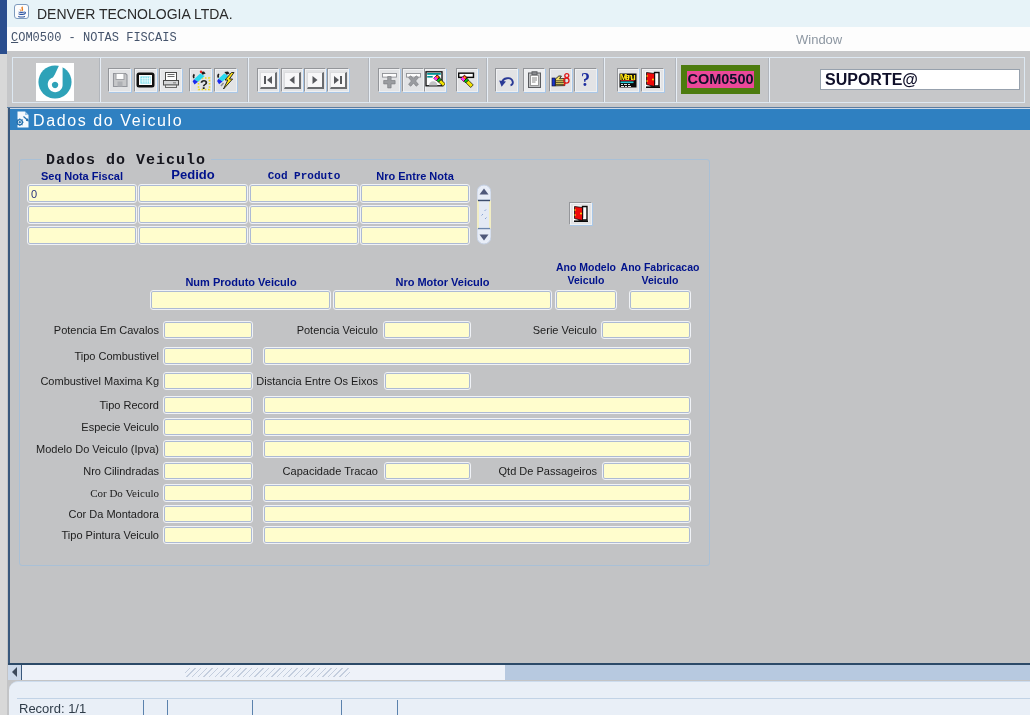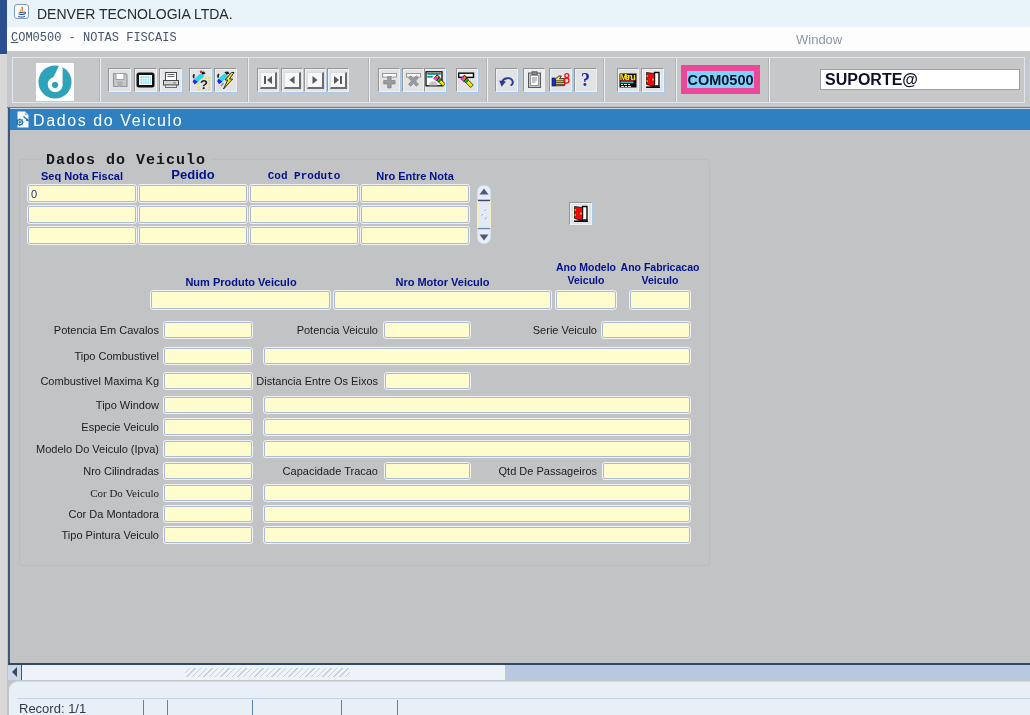--- a/index.html
+++ b/index.html
@@ -215,21 +215,21 @@
  <svg width="18" height="18" viewBox="0 0 18 18">
   <rect x="1" y="0.5" width="15.5" height="16" fill="#fdfdfd"></rect>
   <path d="M10.5 1.5 L15 1.5 L15 15 L8 15 L10.5 13 Z" fill="#fdfdfd" stroke="#0a0a0a" stroke-width="1.4"></path>
   <path d="M2.5 1.5 L10.5 2.5 L10.5 15.5 L2.5 13.5 Z" fill="#ee0a0a" stroke="#0a0a0a" stroke-width="0.8"></path>
   <circle cx="9" cy="8.5" r="0.9" fill="#ffe414"></circle>
   <path d="M2.5 5 h1.2 M2.5 10 h1.2" stroke="#ffe414" stroke-width="1.4"></path>
   <path d="M2 16.2 h14" stroke="#0a0a0a" stroke-width="1.6"></path>
  </svg>
   </div>
 
-<div class="abs" style="left:681px;top:65px;width:79px;height:29px;background:#7dd3fc;border:6px solid #ec4899;box-sizing:border-box;display:flex;align-items:center;justify-content:center;">
+<div class="abs" style="left:681px;top:65px;width:79px;height:29px;background:#ec4899;border:6px solid #4d7c0f;box-sizing:border-box;display:flex;justify-content:center;">
  <span style="font-size:14.5px;font-weight:bold;color:#10102a;">COM0500</span>
   </div>
 
 <div class="abs" style="left:820px;top:69px;width:200px;height:21px;background:#fff;border:1px solid #97a1ad;box-sizing:border-box;">
  <span style="position:absolute;left:4px;top:1px;font-size:16px;font-weight:bold;color:#10102a;">SUPORTE@</span>
   </div>
 
 <div class="abs" style="left:7px;top:107px;width:1023px;height:1px;background:#5a7ca2;"></div>
 <div class="abs" style="left:9px;top:108px;width:1021px;height:1px;background:#cdd9e7;"></div>
 <div class="abs" style="left:8px;top:108px;width:2px;height:572px;background:#39587c;"></div>
@@ -315,21 +315,21 @@
 
 <div class="lblL" style="left:0;top:350px;width:159px;">Tipo Combustivel</div>
 <div class="f" style="left:164px;top:348px;width:88px;height:16px;"></div>
 <div class="f" style="left:264px;top:348px;width:426px;height:16px;"></div>
 
 <div class="lblL" style="left:0;top:375px;width:159px;">Combustivel Maxima Kg</div>
 <div class="f" style="left:164px;top:373px;width:88px;height:16px;"></div>
 <div class="lblL" style="left:219px;top:375px;width:159px;">Distancia Entre Os Eixos</div>
 <div class="f" style="left:385px;top:373px;width:85px;height:16px;"></div>
 
-<div class="lblL" style="left:0;top:399px;width:159px;">Tipo Window</div>
+<div class="lblL" style="left:0;top:399px;width:159px;">Tipo Record</div>
 <div class="f" style="left:164px;top:397px;width:88px;height:16px;"></div>
 <div class="f" style="left:264px;top:397px;width:426px;height:16px;"></div>
 
 <div class="lblL" style="left:0;top:421px;width:159px;">Especie Veiculo</div>
 <div class="f" style="left:164px;top:419px;width:88px;height:16px;"></div>
 <div class="f" style="left:264px;top:419px;width:426px;height:16px;"></div>
 
 <div class="lblL" style="left:0;top:443px;width:159px;">Modelo Do Veiculo (Ipva)</div>
 <div class="f" style="left:164px;top:441px;width:88px;height:16px;"></div>
 <div class="f" style="left:264px;top:441px;width:426px;height:16px;"></div>

